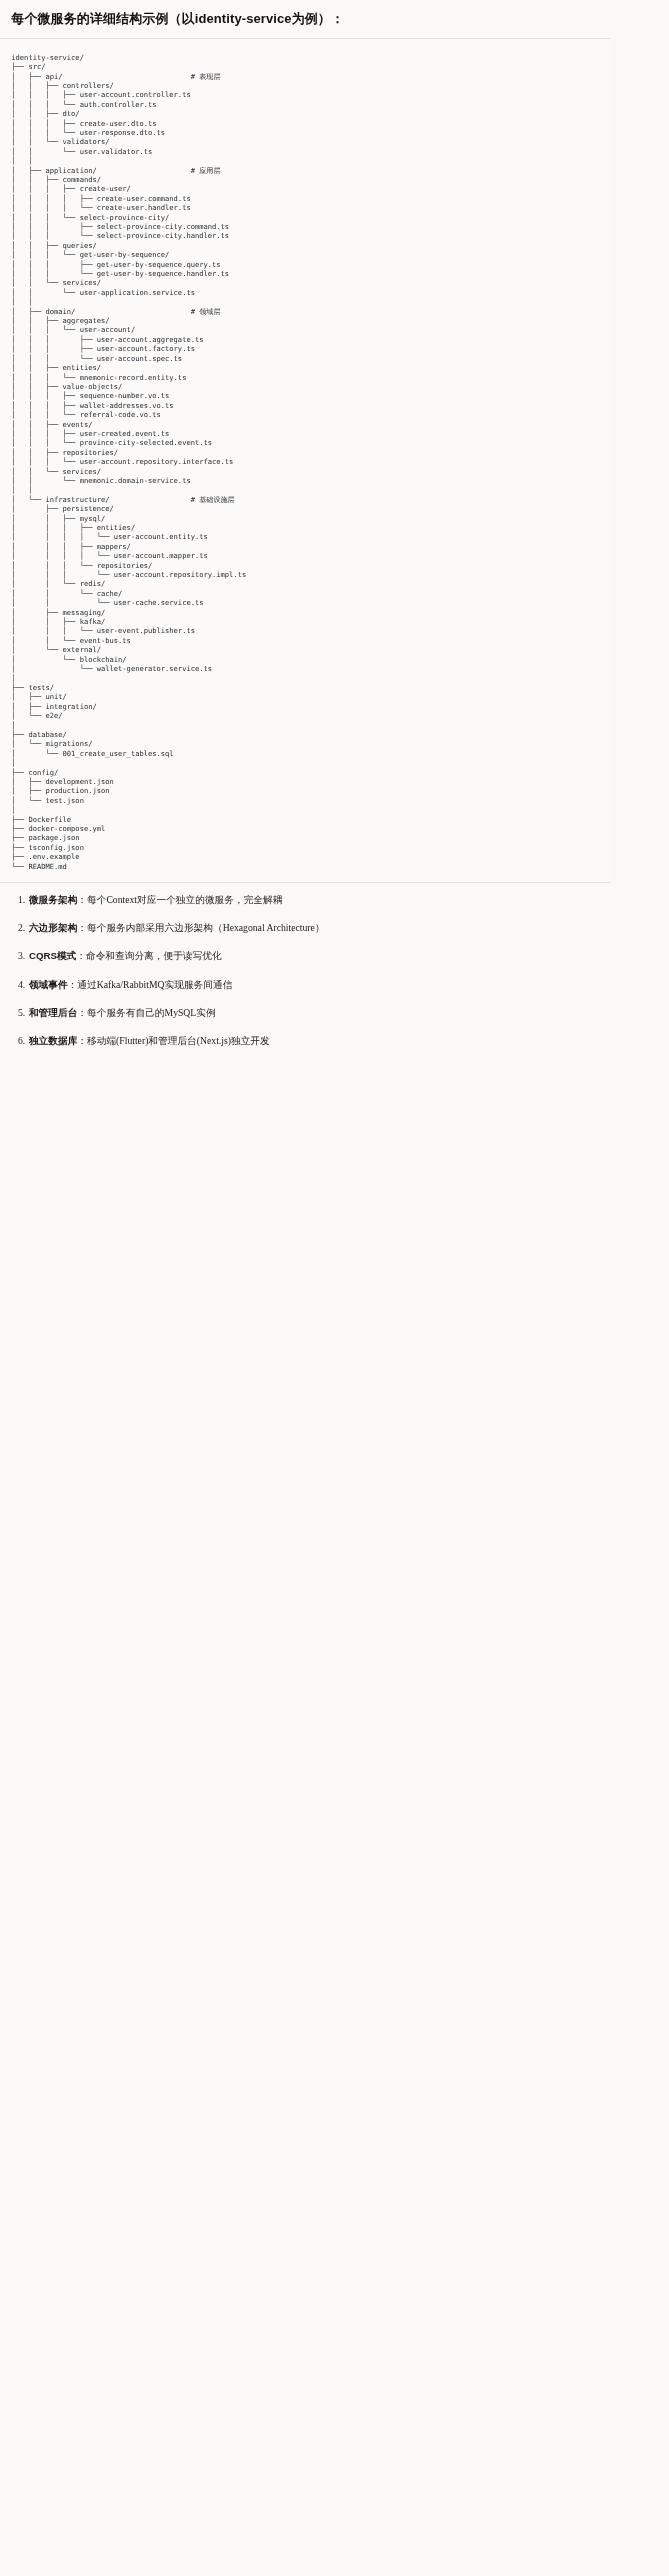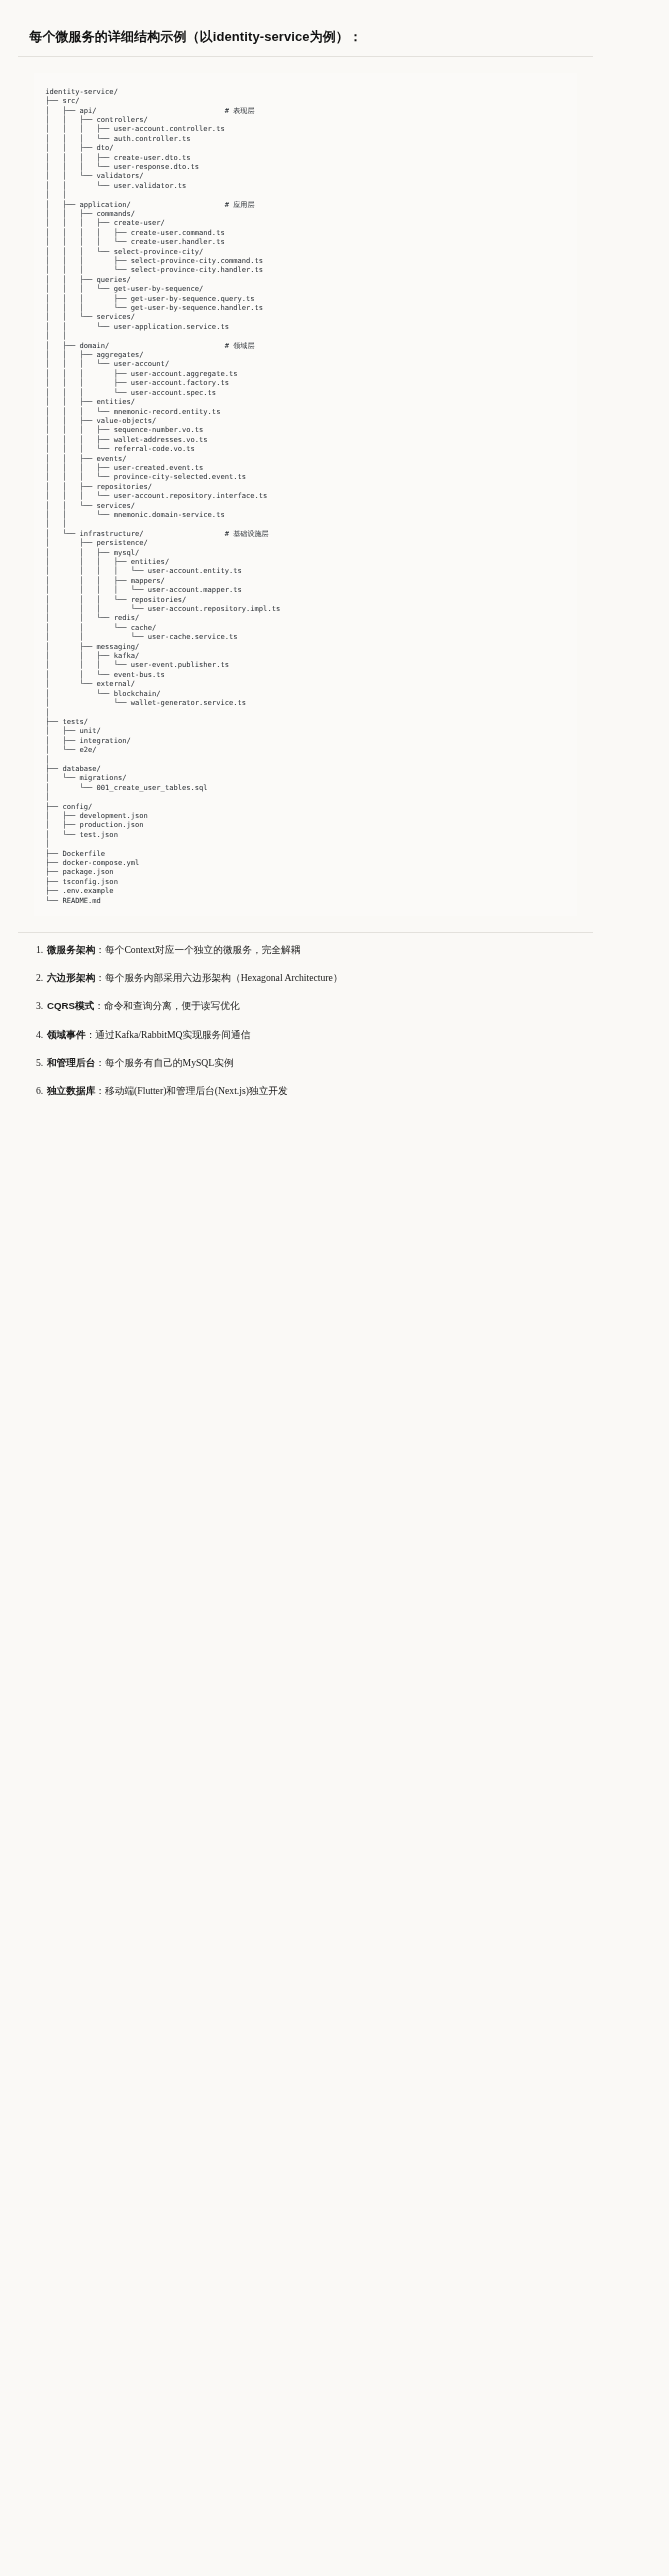--- a/index.html
+++ b/index.html
@@ -10,21 +10,21 @@
   body {
     width: 669px;
     font-family: "Liberation Serif", "DejaVu Serif", serif;
     color: #1a1a1a;
     -webkit-font-smoothing: antialiased;
   }
   .page {
     width: 611px;
     box-sizing: border-box;
     background: #faf9f6;
-    padding: 18px;
+    padding: 0;
   }
 
   
   .doc-heading {
     font-family: "Liberation Sans", "DejaVu Sans", sans-serif;
     font-weight: bold;
     font-size: 13px;
     line-height: 1.5;
     padding: 8.8px 11.3px 10px 11.3px;
     margin: 0;
@@ -36,21 +36,21 @@
     background: #e3e1dc;
     width: 100%;
     border: 0;
     margin: 0;
   }
 
   
   .tree-block {
     background: #fbfaf8;
     padding: 13.8px 11.3px 11.3px 11.3px;
-    margin: 16px;
+    margin: 0;
   }
   pre.tree {
     margin: 0;
     font-family: "DejaVu Sans Mono", "Liberation Mono", monospace;
     font-size: 7.1px;
     line-height: 9.4px;
     color: #24292f;
     white-space: pre;
     tab-size: 4;
     overflow: visible;

